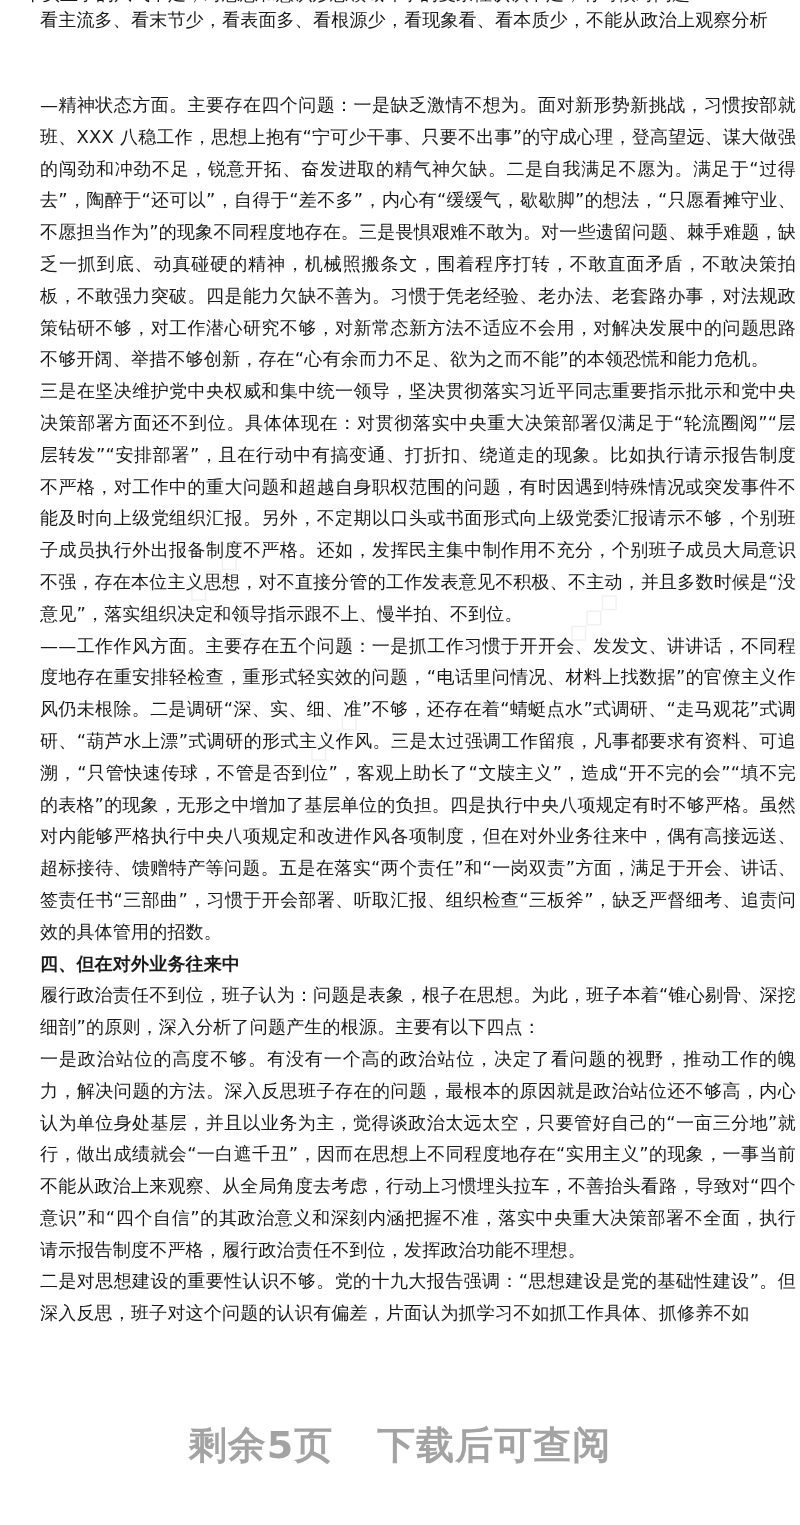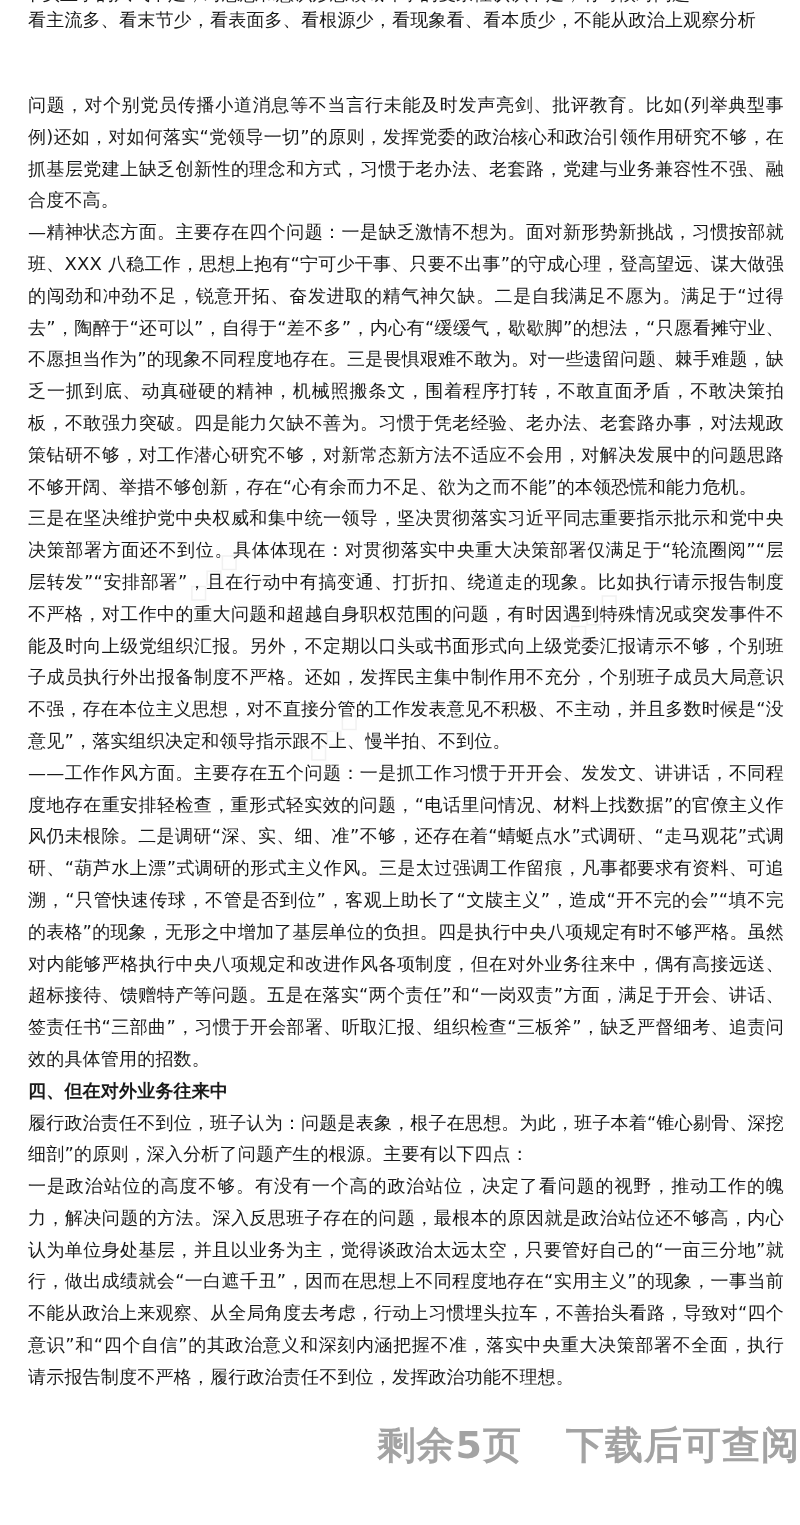--- a/index.html
+++ b/index.html
@@ -28,21 +28,21 @@
     top: -22px;
     width: 752px;
     font-size: 18px;
     line-height: 32px;
     color: #1a1a1a;
     white-space: nowrap;
     overflow: hidden;
   }
   .block {
     position: absolute;
-    left: 28px;
+    left: 40px;
     width: 756px;
     font-size: 18px;
     line-height: 31.8px;
     letter-spacing: 0.2px;
     text-align: justify;
   }
   .block p {
     margin: 0;
   }
   .block .heading {
@@ -64,21 +64,21 @@
     top: 1400px;
     width: 800px;
     height: 125px;
     background: #ffffff;
   }
   .footer-text {
     position: absolute;
     left: 0;
     top: 1420px;
     width: 800px;
-    text-align: right;
+    text-align: center;
     font-size: 38px;
     font-weight: bold;
     color: #a3a3a3;
     letter-spacing: 1px;
   }
   .footer-text .gap {
     display: inline-block;
     width: 44px;
   }
 </style>
@@ -87,21 +87,20 @@
 
 <div class="page">
 
   <div class="cut-line">干实上事的风气不足，对思想和意识形态领域斗争的复杂性认识不足，有时候对问题</div>
 
   <div class="block block-a">
     <p>看主流多、看末节少，看表面多、看根源少，看现象看、看本质少，不能从政治上观察分析</p>
   </div>
 
   <div class="block block-b">
-    <p>问题，对个别党员传播小道消息等不当言行未能及时发声亮剑、批评教育。比如(列举典型事例)还如，对如何落实“党领导一切”的原则，发挥党委的政治核心和政治引领作用研究不够，在抓基层党建上缺乏创新性的理念和方式，习惯于老办法、老套路，党建与业务兼容性不强、融合度不高。</p>
     <p>—精神状态方面。主要存在四个问题：一是缺乏激情不想为。面对新形势新挑战，习惯按部就班、XXX 八稳工作，思想上抱有“宁可少干事、只要不出事”的守成心理，登高望远、谋大做强的闯劲和冲劲不足，锐意开拓、奋发进取的精气神欠缺。二是自我满足不愿为。满足于“过得去”，陶醉于“还可以”，自得于“差不多”，内心有“缓缓气，歇歇脚”的想法，“只愿看摊守业、不愿担当作为”的现象不同程度地存在。三是畏惧艰难不敢为。对一些遗留问题、棘手难题，缺乏一抓到底、动真碰硬的精神，机械照搬条文，围着程序打转，不敢直面矛盾，不敢决策拍板，不敢强力突破。四是能力欠缺不善为。习惯于凭老经验、老办法、老套路办事，对法规政策钻研不够，对工作潜心研究不够，对新常态新方法不适应不会用，对解决发展中的问题思路不够开阔、举措不够创新，存在“心有余而力不足、欲为之而不能”的本领恐慌和能力危机。</p>
     <p>三是在坚决维护党中央权威和集中统一领导，坚决贯彻落实习近平同志重要指示批示和党中央决策部署方面还不到位。具体体现在：对贯彻落实中央重大决策部署仅满足于“轮流圈阅”“层层转发”“安排部署”，且在行动中有搞变通、打折扣、绕道走的现象。比如执行请示报告制度不严格，对工作中的重大问题和超越自身职权范围的问题，有时因遇到特殊情况或突发事件不能及时向上级党组织汇报。另外，不定期以口头或书面形式向上级党委汇报请示不够，个别班子成员执行外出报备制度不严格。还如，发挥民主集中制作用不充分，个别班子成员大局意识不强，存在本位主义思想，对不直接分管的工作发表意见不积极、不主动，并且多数时候是“没意见”，落实组织决定和领导指示跟不上、慢半拍、不到位。</p>
     <p>——工作作风方面。主要存在五个问题：一是抓工作习惯于开开会、发发文、讲讲话，不同程度地存在重安排轻检查，重形式轻实效的问题，“电话里问情况、材料上找数据”的官僚主义作风仍未根除。二是调研“深、实、细、准”不够，还存在着“蜻蜓点水”式调研、“走马观花”式调研、“葫芦水上漂”式调研的形式主义作风。三是太过强调工作留痕，凡事都要求有资料、可追溯，“只管快速传球，不管是否到位”，客观上助长了“文牍主义”，造成“开不完的会”“填不完的表格”的现象，无形之中增加了基层单位的负担。四是执行中央八项规定有时不够严格。虽然对内能够严格执行中央八项规定和改进作风各项制度，但在对外业务往来中，偶有高接远送、超标接待、馈赠特产等问题。五是在落实“两个责任”和“一岗双责”方面，满足于开会、讲话、签责任书“三部曲”，习惯于开会部署、听取汇报、组织检查“三板斧”，缺乏严督细考、追责问效的具体管用的招数。</p>
     <p class="heading">四、但在对外业务往来中</p>
     <p>履行政治责任不到位，班子认为：问题是表象，根子在思想。为此，班子本着“锥心剔骨、深挖细剖”的原则，深入分析了问题产生的根源。主要有以下四点：</p>
     <p>一是政治站位的高度不够。有没有一个高的政治站位，决定了看问题的视野，推动工作的魄力，解决问题的方法。深入反思班子存在的问题，最根本的原因就是政治站位还不够高，内心认为单位身处基层，并且以业务为主，觉得谈政治太远太空，只要管好自己的“一亩三分地”就行，做出成绩就会“一白遮千丑”，因而在思想上不同程度地存在“实用主义”的现象，一事当前不能从政治上来观察、从全局角度去考虑，行动上习惯埋头拉车，不善抬头看路，导致对“四个意识”和“四个自信”的其政治意义和深刻内涵把握不准，落实中央重大决策部署不全面，执行请示报告制度不严格，履行政治责任不到位，发挥政治功能不理想。</p>
     <p>二是对思想建设的重要性认识不够。党的十九大报告强调：“思想建设是党的基础性建设”。但深入反思，班子对这个问题的认识有偏差，片面认为抓学习不如抓工作具体、抓修养不如</p>
   </div>
 
   <div class="watermark" style="left:180px;top:560px;">◇◇◇</div>

